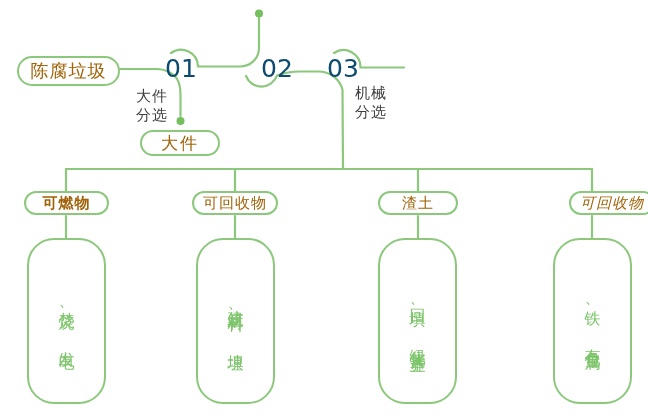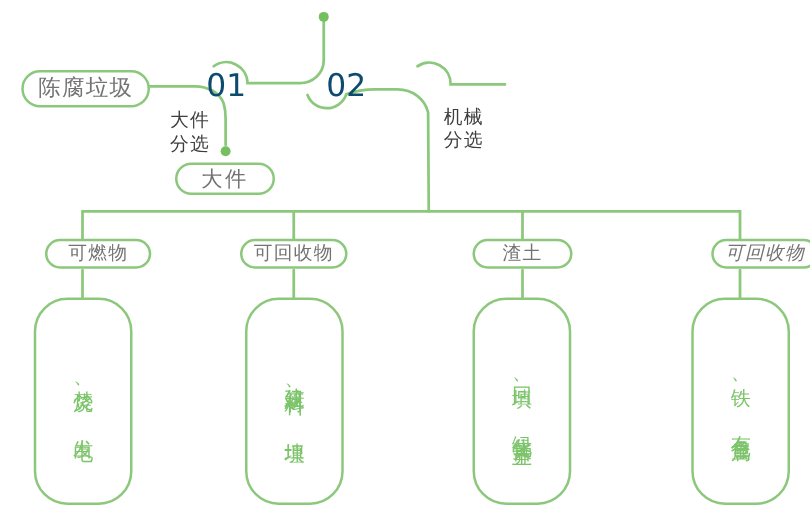--- a/index.html
+++ b/index.html
@@ -3,27 +3,27 @@
 <meta charset="utf-8">
 <style>
   html,body { margin:0; padding:0; }
   body { font-family: "DejaVu Sans", sans-serif; background:#fff; }
   #canvas { position:relative; width:648px; height:416px; background:#ffffff; overflow:hidden; }
   svg.wires { position:absolute; left:0; top:0; }
 
   .pill {
     position:absolute; box-sizing:border-box;
     border:2px solid #8CC87C; border-radius:18px;
-    display:flex; justify-content:center;
-    color:#737373; background:#fff;
+    display:flex; align-items:center; justify-content:center;
+    color:#a16207; background:#fff;
   }
   .pill.source { left:17px; top:56px; width:103px; height:30px; font-size:18px; letter-spacing:1px; }
   .pill.bulky  { left:140px; top:130px; width:80px; height:26px; font-size:17px; letter-spacing:2px; border-radius:13px; }
   .pill.cat    { top:191px; height:24px; font-size:15px; border-radius:12px; letter-spacing:1px; }
-  .pill.cat1 { left:36px;  width:85px; }
+  .pill.cat1 { left:24px;  width:85px;font-weight:bold; }
   .pill.cat2 { left:192px; width:86px; }
   .pill.cat3 { left:378px; width:80px; }
   .pill.cat4 { left:569px; width:86px;font-style:italic; }
 
   .stepnum {
     position:absolute; top:56px; width:50px; text-align:center;
     font-size:25px; line-height:26px; color:#0c4a6e; font-weight:400;
   }
   .num1 { left:156px; } .num2 { left:252px; } .num3 { left:318px; }
 
@@ -69,20 +69,21 @@
     <circle cx="180.5" cy="121" r="4" fill="#74BF5E"></circle>
     <circle cx="259" cy="13.5" r="4" fill="#74BF5E"></circle>
   </svg>
 
   <div class="pill source">
     <span>陈腐垃圾</span>
   </div>
 
   <div class="stepnum num1">01</div>
   <div class="stepnum num2">02</div>
+  <div class="stepnum num3">03</div>
 
   <div class="plabel lbl-bulk">大件
 分选</div>
   <div class="plabel lbl-mech">机械
 分选</div>
 
   <div class="pill bulky">
     <span>大件</span>
   </div>
 

